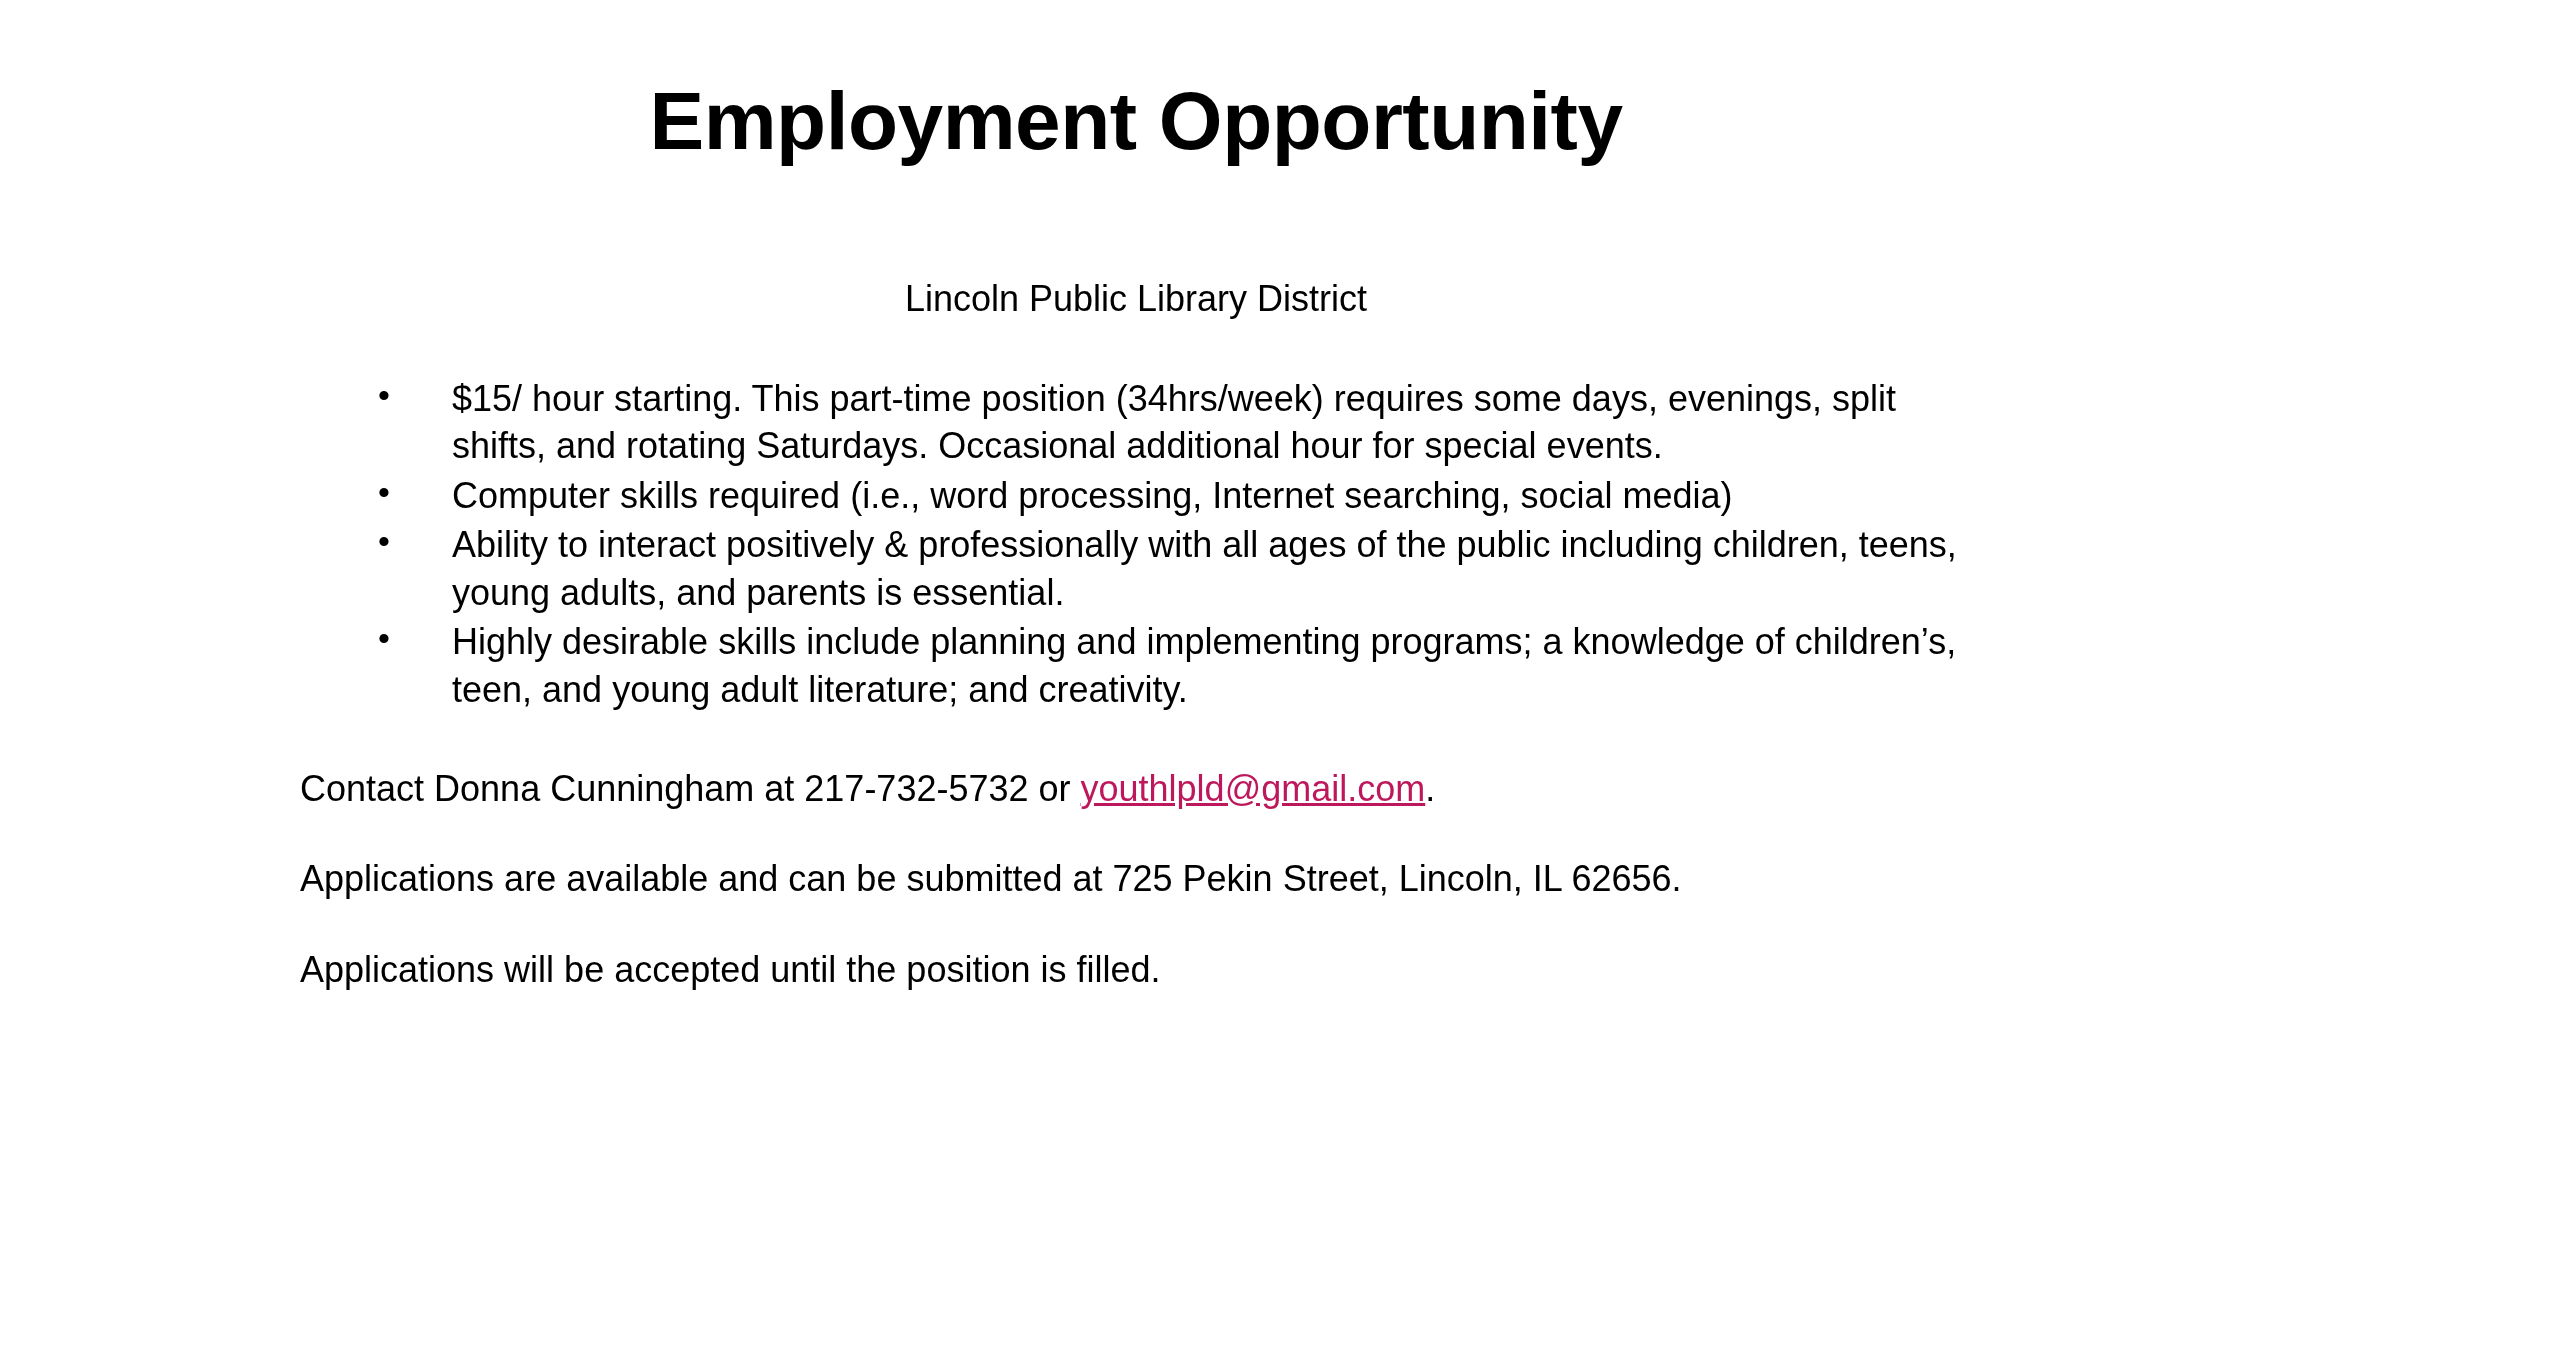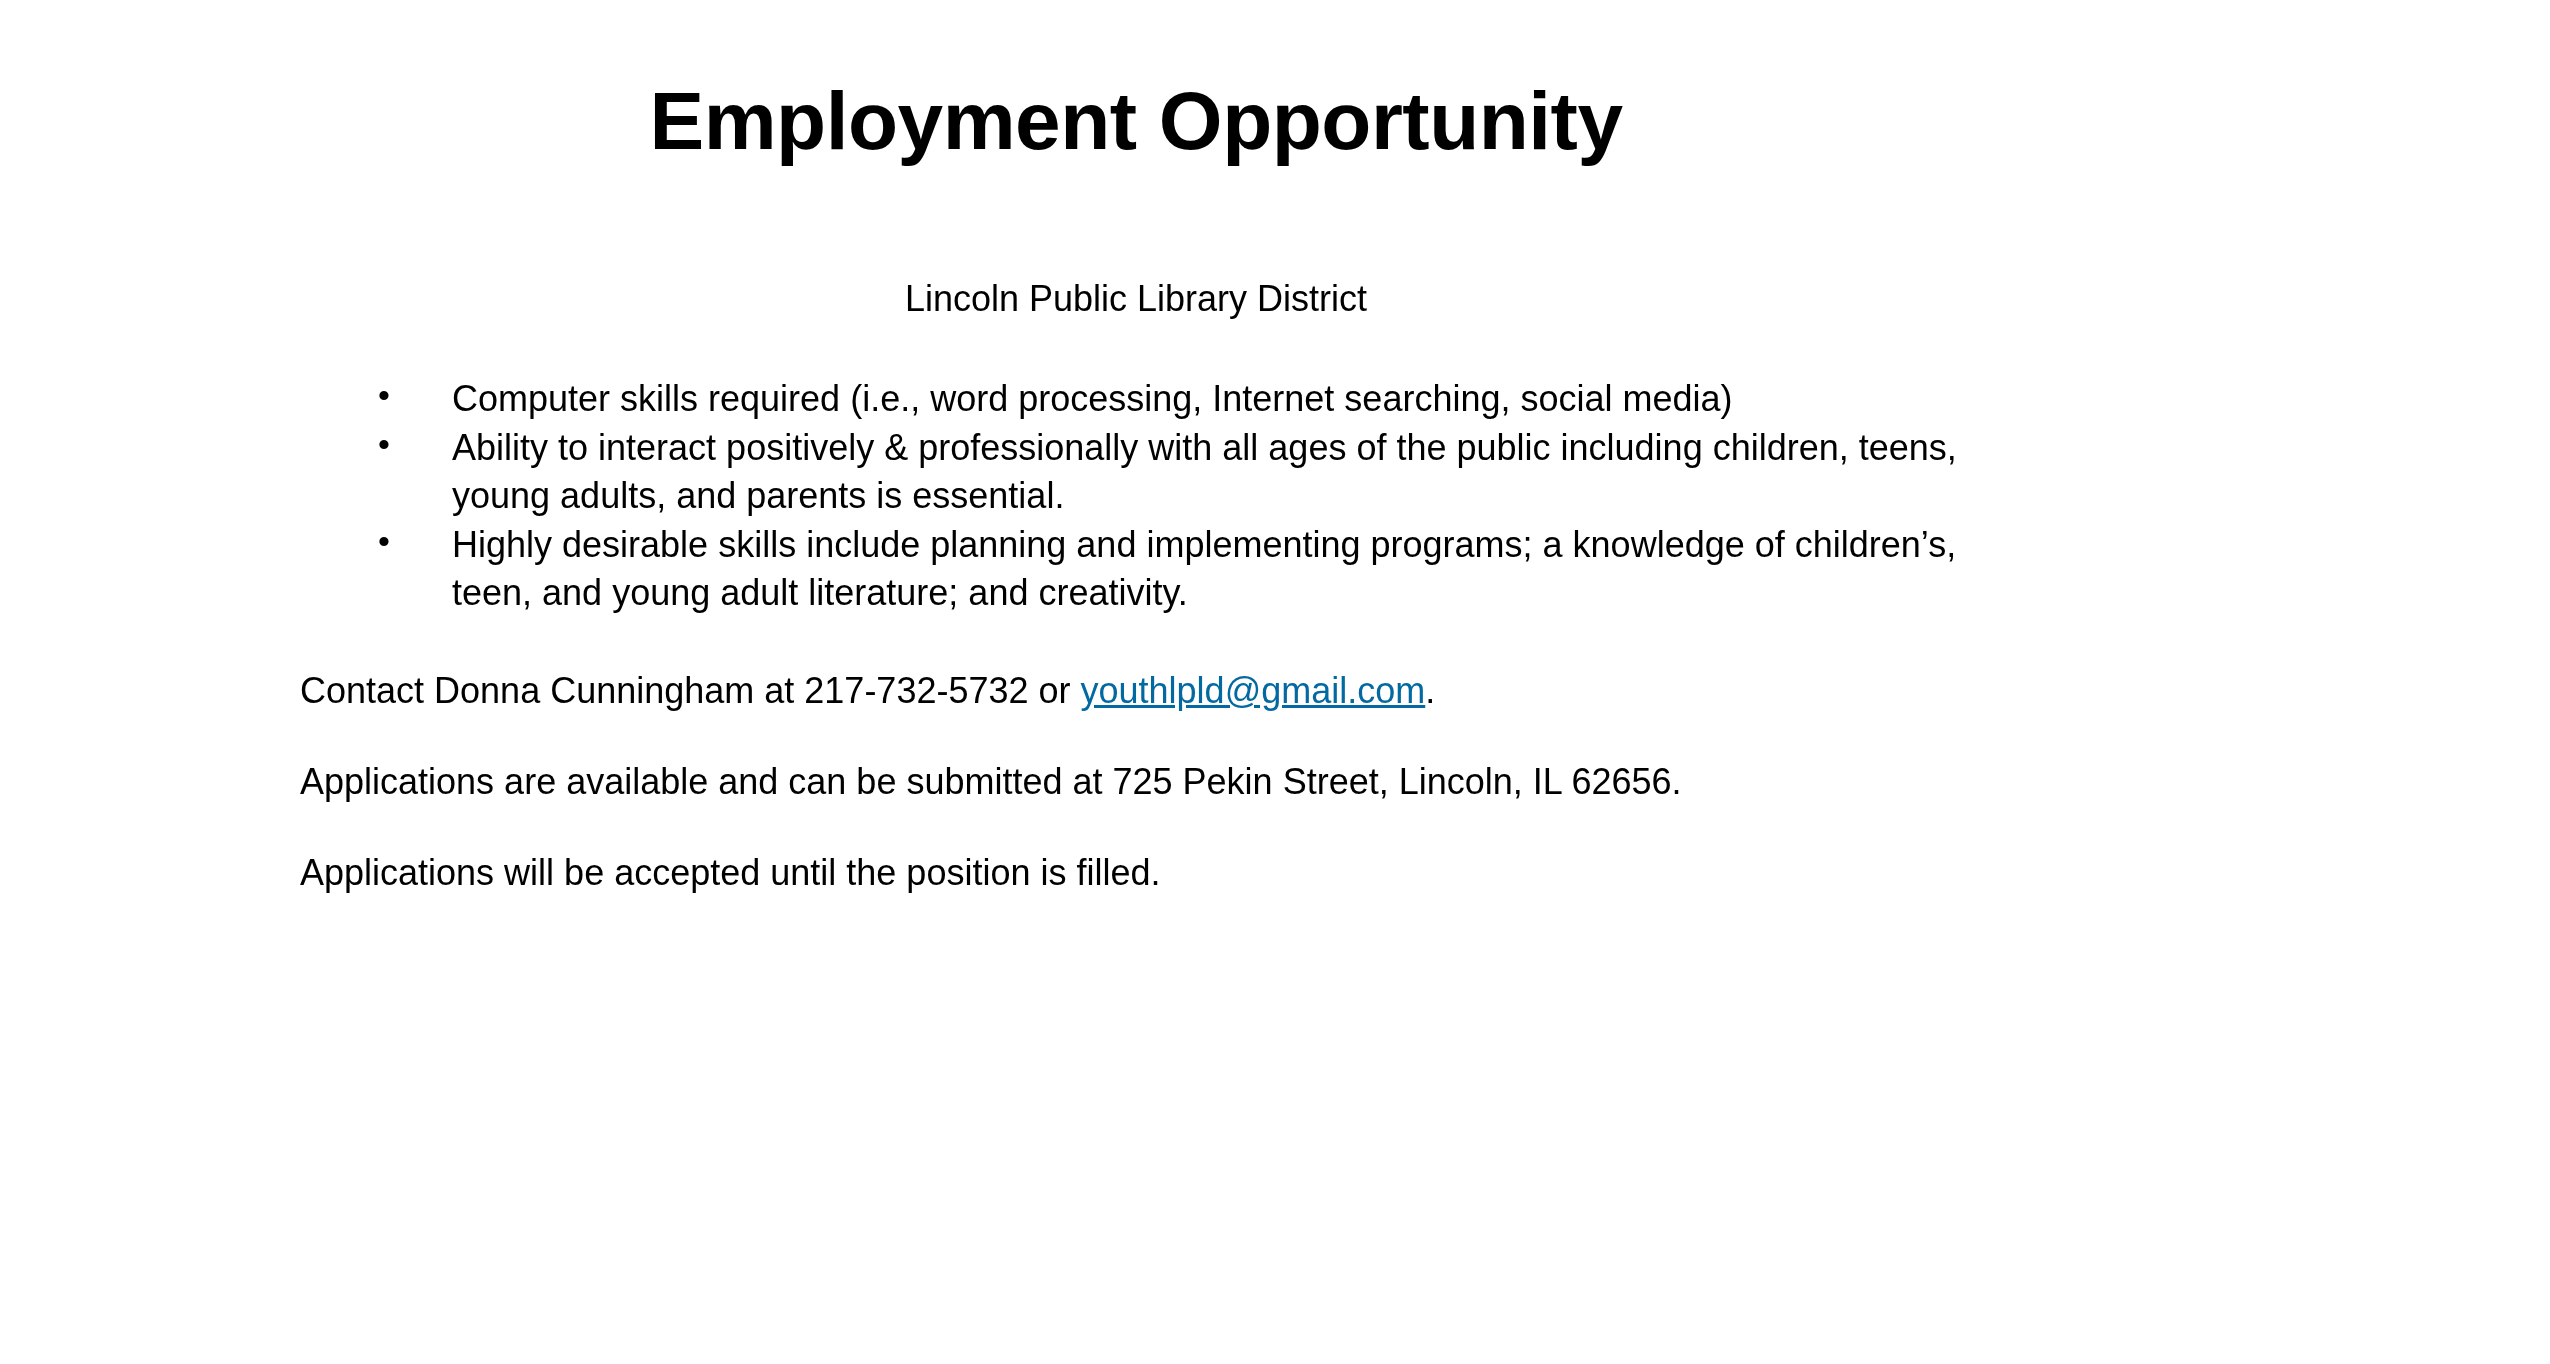--- a/index.html
+++ b/index.html
@@ -64,35 +64,36 @@
     line-height: 1.32;
   }
   .para {
     font-size: 36px;
     line-height: 1.3;
     margin-top: 44px;
     margin-left: 0;
   }
   .para.first { margin-top: 52px; }
   a.email-link {
-    color: #0369a1;
+    color: #be185d;
     text-decoration: underline;
   }
 </style>
 </head>
 <body>
 
 <div class="page">
 
   <h1 class="doc-title">Employment Opportunity</h1>
 
   <div class="subtitle">Lincoln Public Library District</div>
 
 
   <ul class="bullets">
+    <li>$15/ hour starting.  This part-time position (34hrs/week) requires some days, evenings, split shifts, and rotating Saturdays. Occasional additional hour for special events.</li>
     <li>Computer skills required (i.e., word processing, Internet searching, social media)</li>
     <li>Ability to interact positively &amp; professionally with all ages of the public including children, teens, young adults, and parents is essential.</li>
     <li>Highly desirable skills include planning and implementing programs; a knowledge of children’s, teen, and young adult literature; and creativity.</li>
   </ul>
 
   <p class="para first"><span>Contact Donna Cunningham at 217-732-5732 or </span><a class="email-link" href="#">youthlpld@gmail.com</a><span>.</span></p>
 
   <p class="para">Applications are available and can be submitted at 725 Pekin Street, Lincoln, IL 62656.</p>
 
   <p class="para">Applications will be accepted until the position is filled.</p>

